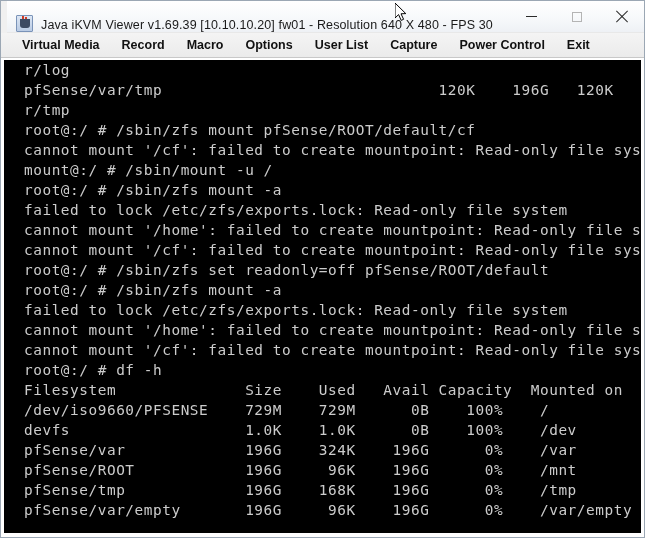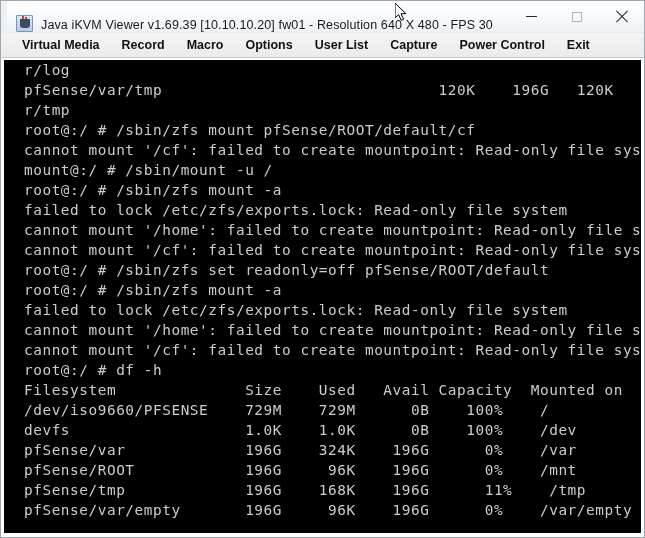--- a/index.html
+++ b/index.html
@@ -240,21 +240,21 @@
         <div class="term-line">root@:/ # /sbin/zfs mount -a</div>
         <div class="term-line">failed to lock /etc/zfs/exports.lock: Read-only file system</div>
         <div class="term-line">cannot mount '/home': failed to create mountpoint: Read-only file system</div>
         <div class="term-line">cannot mount '/cf': failed to create mountpoint: Read-only file system</div>
         <div class="term-line">root@:/ # df -h</div>
         <div class="term-line">Filesystem              Size    Used   Avail Capacity  Mounted on</div>
         <div class="term-line">/dev/iso9660/PFSENSE    729M    729M      0B    100%    /</div>
         <div class="term-line">devfs                   1.0K    1.0K      0B    100%    /dev</div>
         <div class="term-line">pfSense/var             196G    324K    196G      0%    /var</div>
         <div class="term-line">pfSense/ROOT            196G     96K    196G      0%    /mnt</div>
-        <div class="term-line">pfSense/tmp             196G    168K    196G      11%    /tmp</div>
+        <div class="term-line">pfSense/tmp             196G    168K    196G      0%    /tmp</div>
         <div class="term-line">pfSense/var/empty       196G     96K    196G      0%    /var/empty</div>
       </div>
   </div>
 
   <svg class="mouse-pointer" viewBox="0 0 12 19">
     <polygon points="0,0 0,15 3.6,11.6 6.2,17.4 8.6,16.3 6,10.8 10.8,10.6" fill="#ffffff" stroke="#000000" stroke-width="1"></polygon>
   </svg>
 
 </div>
 

